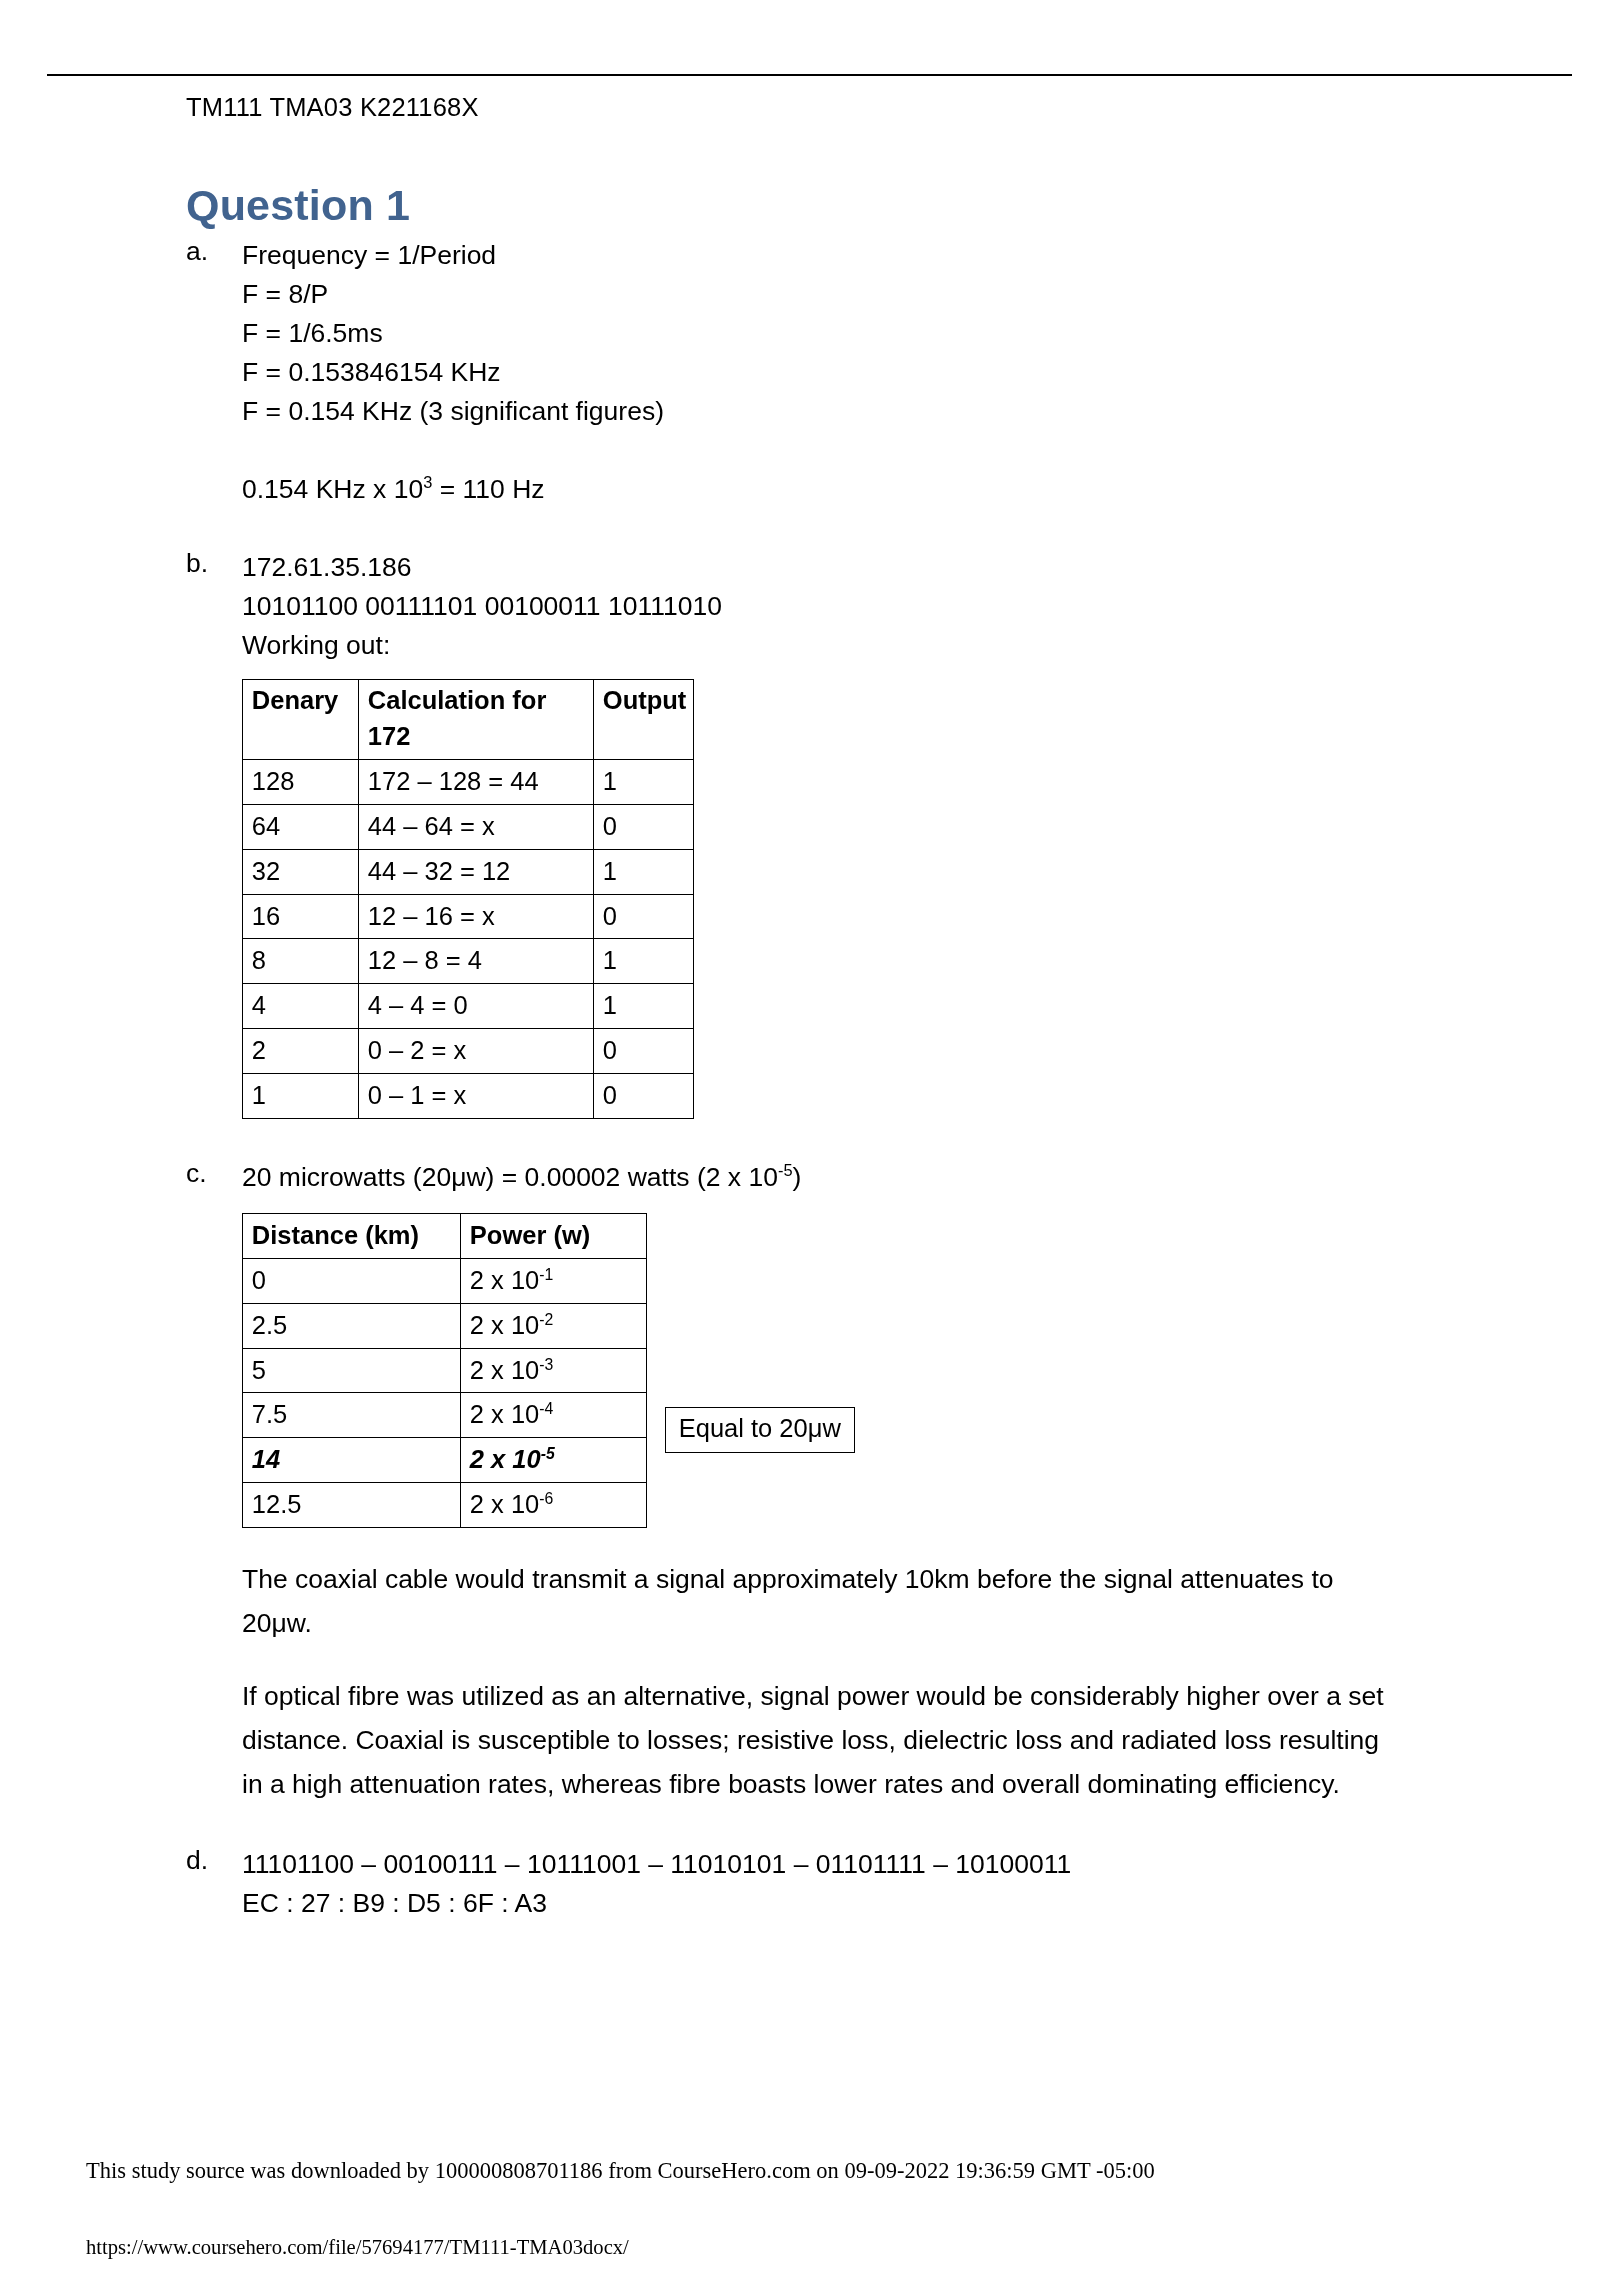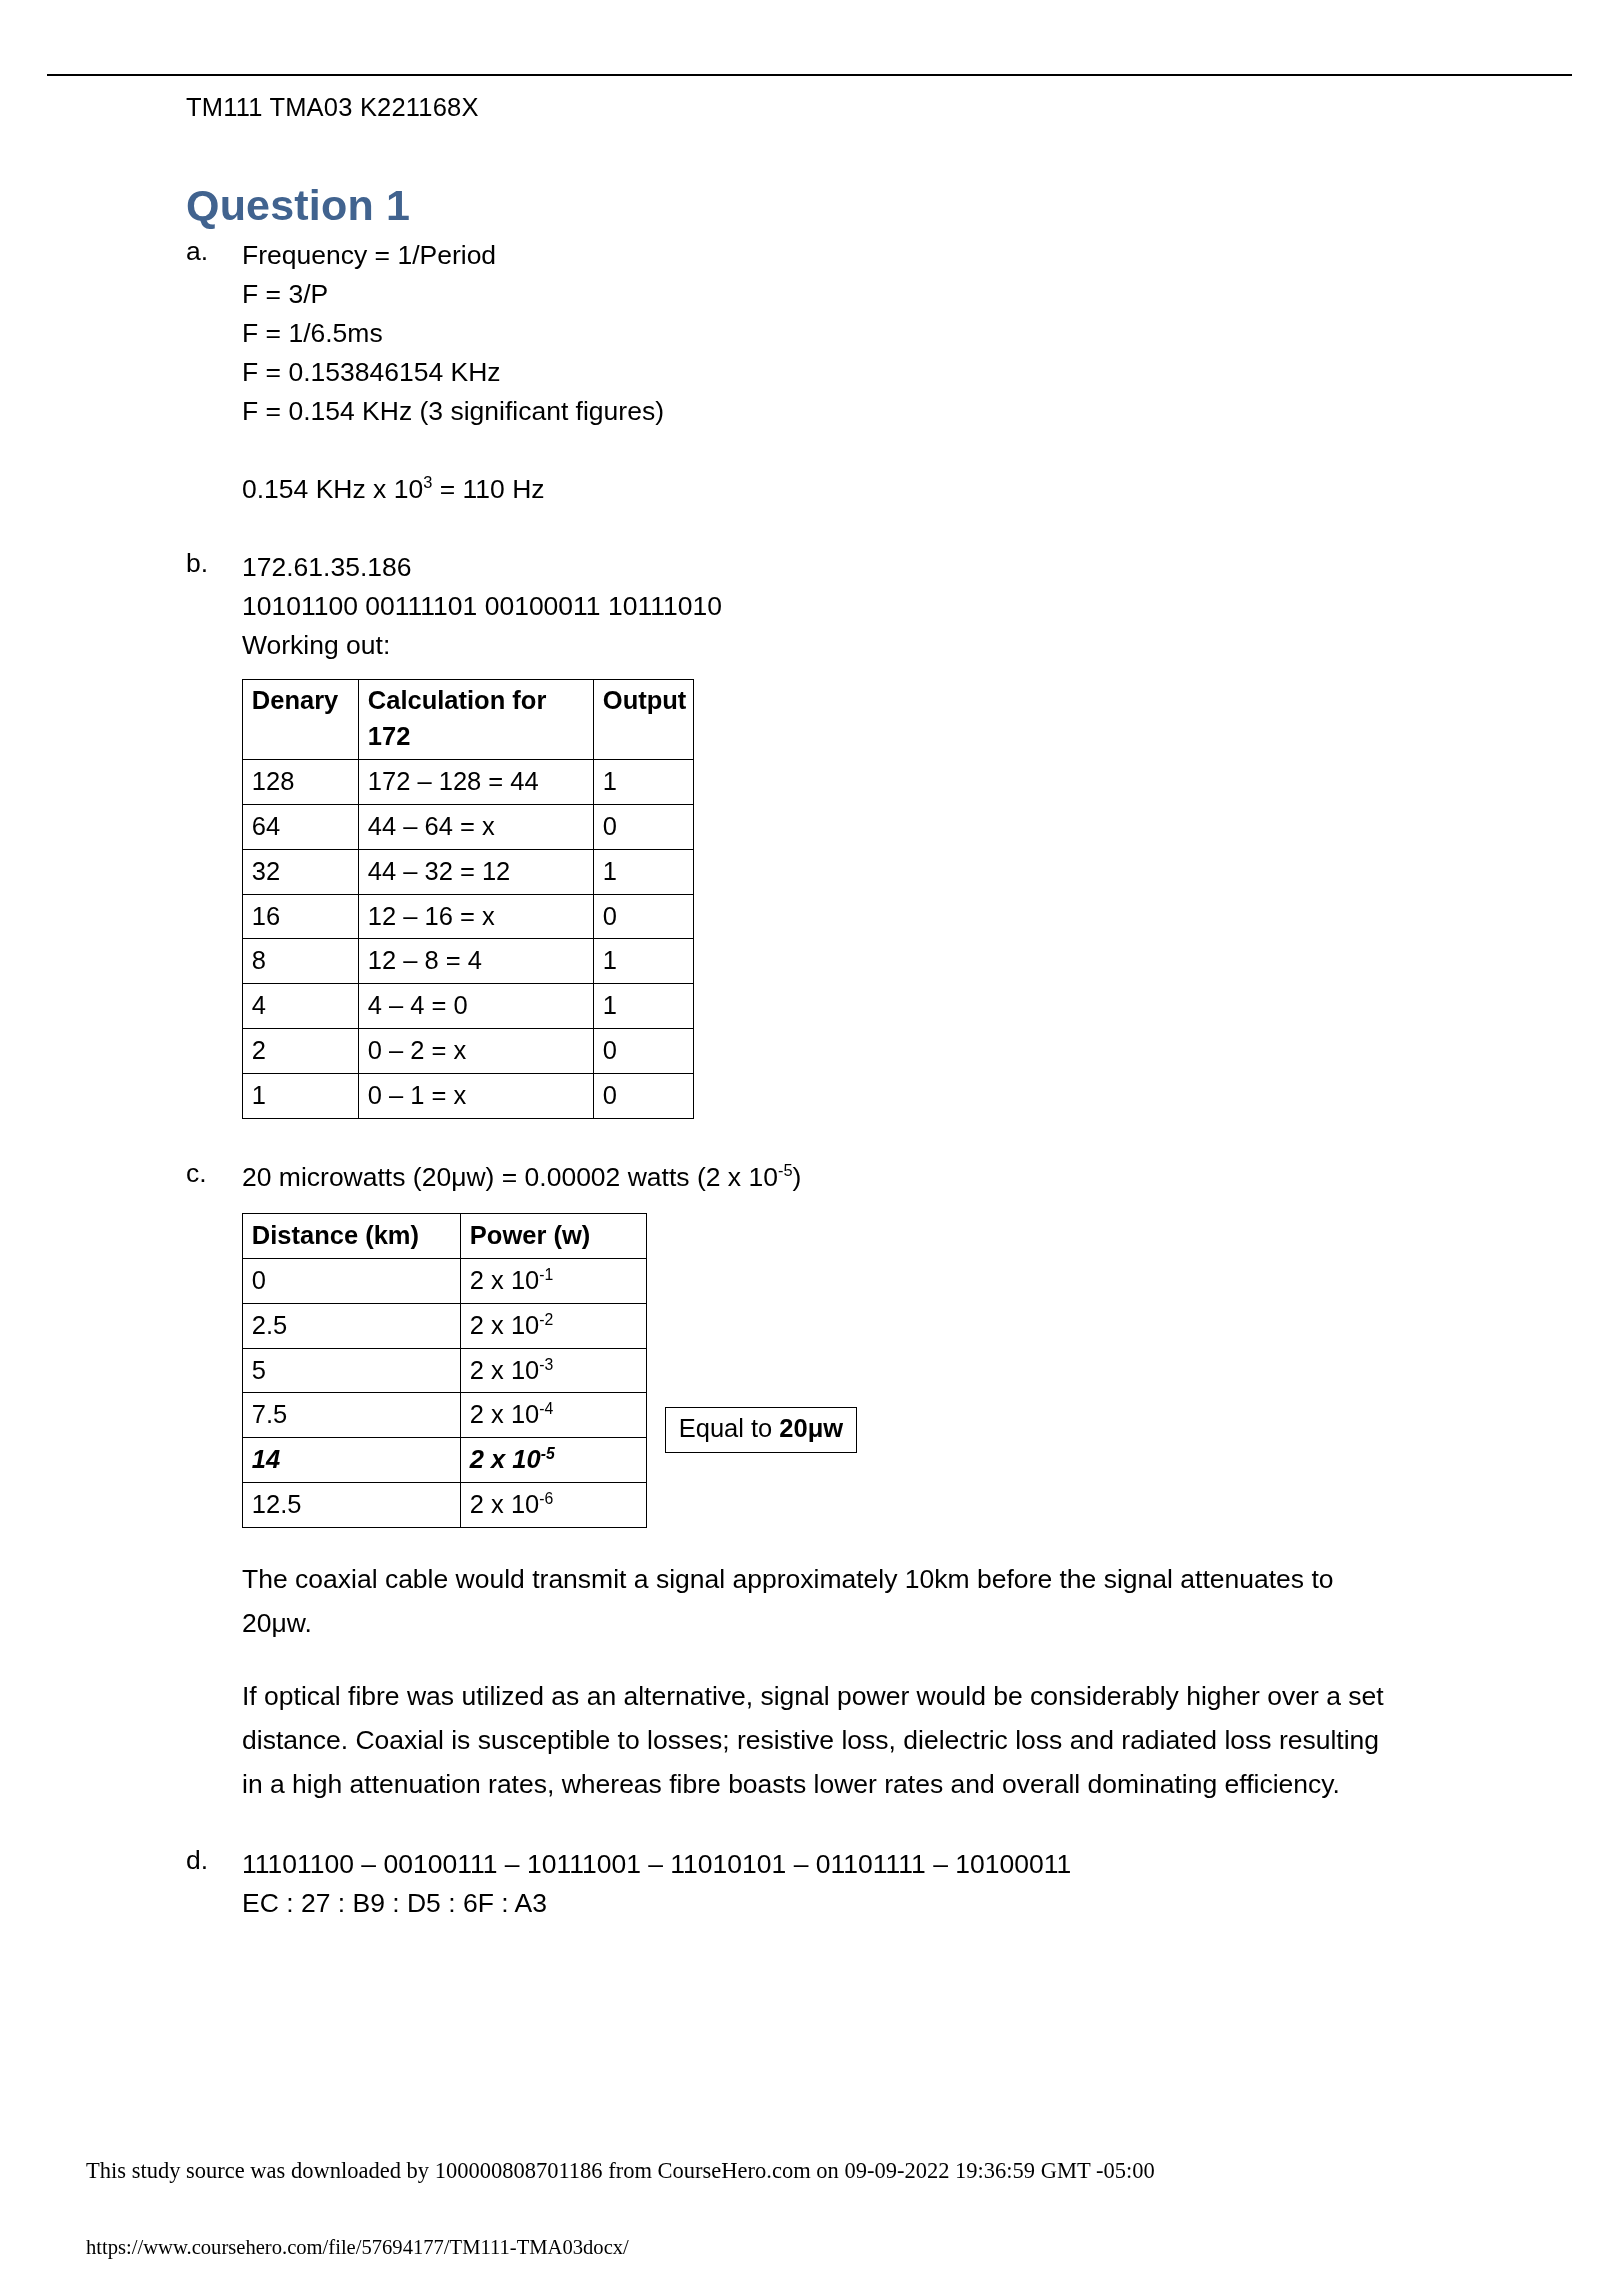--- a/index.html
+++ b/index.html
@@ -137,21 +137,21 @@
     position: absolute;
     left: 423px;
     top: 194px;
     border: 1.6px solid #000000;
     padding: 2.9px 12.7px 5.9px 12.7px;
     font-size: 25.5px;
     line-height: 35px;
     white-space: nowrap;
     background: #ffffff;
   }
-  .equal-note b { font-weight: 700; }
+  .equal-note b { font-weight: 400; }
 
   .para {
     font-size: 26.5px;
     line-height: 44px;
     width: 1161px;
     margin-top: 29px;
   }
 
   
   .footer-note {
@@ -185,21 +185,21 @@
   <div class="content">
     <div class="indent-l1">
 
       <h1 class="q-title">Question 1</h1>
 
       <ol class="alpha">
 
         <li>
           <span class="marker">a.</span>
           <div class="ln">Frequency = 1/Period</div>
-          <div class="ln">F = 3/P</div>
+          <div class="ln">F = 8/P</div>
           <div class="ln">F = 1/6.5ms</div>
           <div class="ln">F = 0.153846154 KHz</div>
           <div class="ln">F = 0.154 KHz (3 significant figures)</div>
           <div class="ln spacer">&nbsp;</div>
           <div class="ln"><span>0.154 KHz x 10</span><sup>3</sup><span> = 110 Hz</span></div>
           <div class="ln spacer">&nbsp;</div>
         </li>
 
         <li>
           <span class="marker">b.</span>

